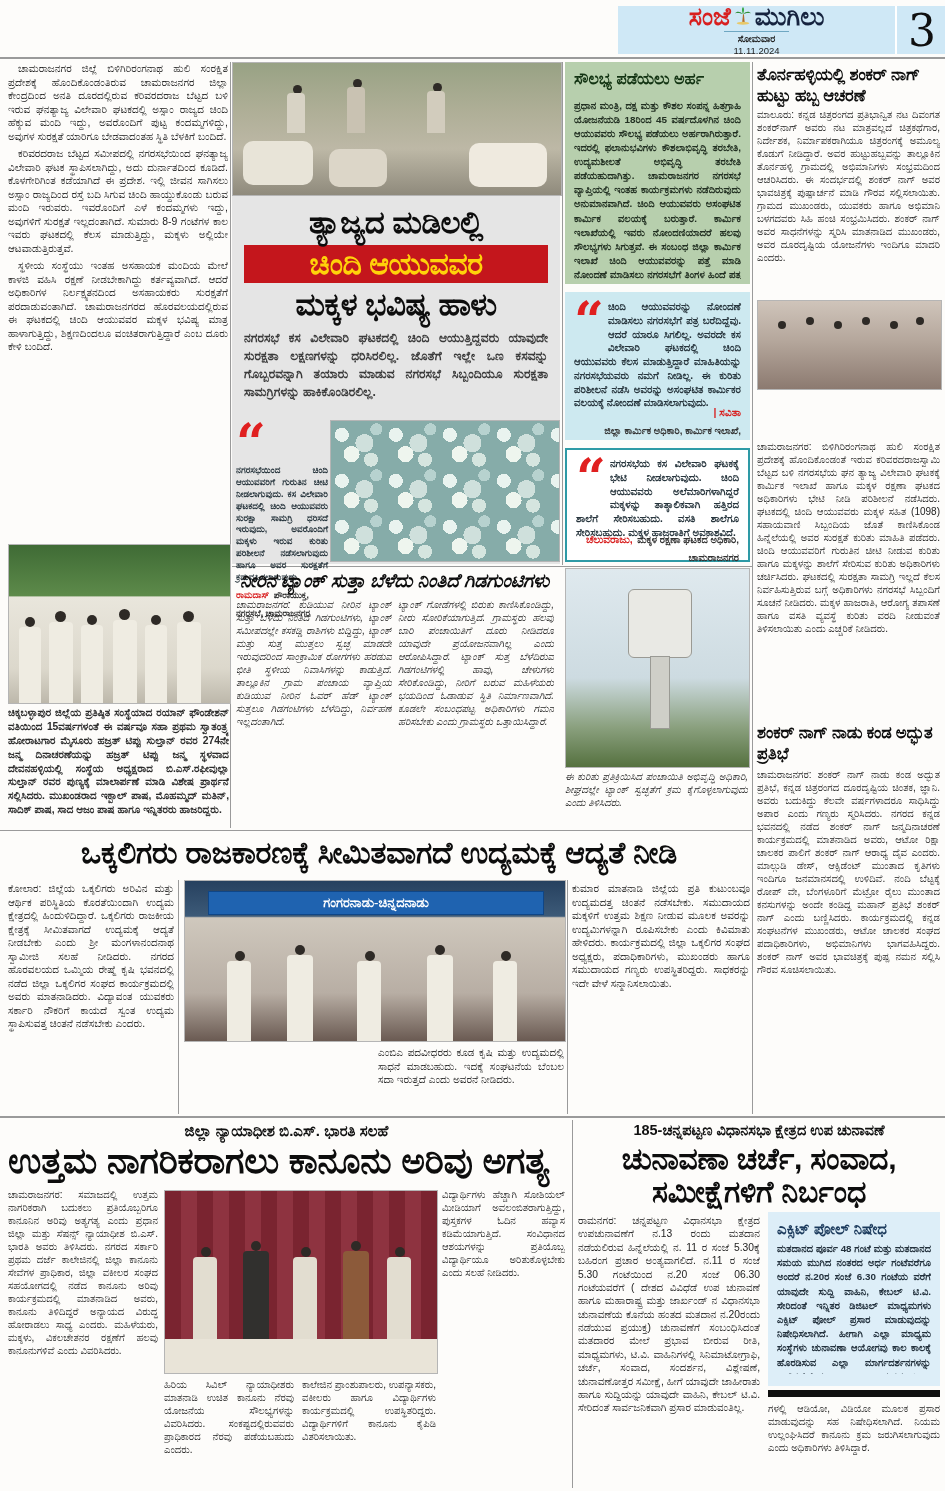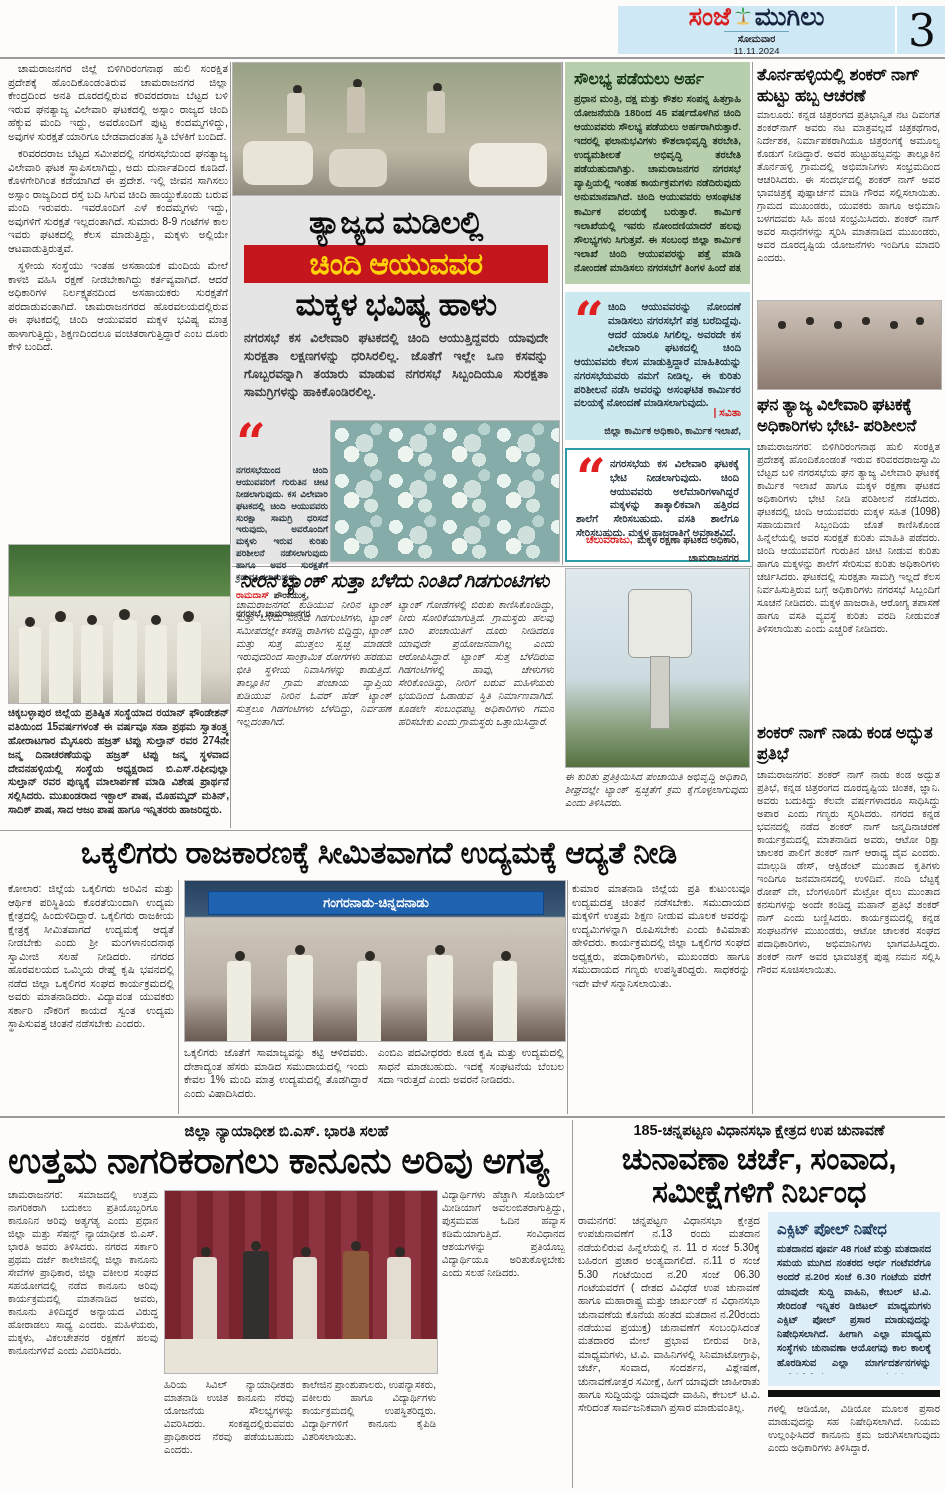--- a/index.html
+++ b/index.html
@@ -29,21 +29,21 @@
   .standfirst{font-size:12.3px;font-weight:bold;line-height:1.45;color:#3a3a3a;text-align:justify;padding:6px 12px 0 12px;}
   
   .qmark{color:#e02020;font-size:52px;line-height:0.8;font-family:"DejaVu Serif",serif;font-weight:bold;}
   .qtext{font-size:10.2px;font-weight:bold;line-height:1.35;color:#27353d;text-align:justify;}
   .qname{color:#d81f1f;font-weight:bold;font-size:10.5px;}
   .qrole{font-size:9.8px;color:#333;font-weight:bold;}
   .quote-cyan{background:#cde9f0;padding:8px 9px;}
   .quote-white{background:#ffffff;border:2px solid #2e9aa6;padding:7px 9px;}
   
   .green-box{background:#b7cfad;padding:8px 9px;}
-  .green-title{font-size:16px;font-weight:bold;color:#123312;margin-bottom:4px;}
+  .green-title{font-size:16px;font-weight:bold;color:#123312;margin-bottom:11px;}
   .green-body{font-size:9.9px;font-weight:bold;line-height:1.42;color:#223022;text-align:justify;}
   .exit-box{background:#ddeef8;padding:8px 9px;}
   .exit-title{font-size:15px;font-weight:bold;color:#1b3a5c;margin-bottom:4px;}
   .exit-body{font-size:9.8px;font-weight:bold;line-height:1.45;color:#23313d;text-align:justify;}
   
   .ph{overflow:hidden;border:1px solid #b5b5b5;}
   .ph-sorting{background:linear-gradient(180deg,#98a284 0%,#aeae96 35%,#bdb8a6 65%,#8f8a7c 100%);}
   .ph-pile{background-color:#86aca9;background-image:
      radial-gradient(circle at 20% 30%,#e9f3ef 0 7px,rgba(0,0,0,0) 7px),
      radial-gradient(circle at 62% 48%,#cfe0dc 0 9px,rgba(0,0,0,0) 9px),
@@ -191,41 +191,39 @@
   <div class="abs headline h-right" style="left:757px;top:64px;width:183px;">ತೊರ್ನಹಳ್ಳಿಯಲ್ಲಿ ಶಂಕರ್ ನಾಗ್ ಹುಟ್ಟು ಹಬ್ಬ ಆಚರಣೆ</div>
   <div class="abs body-text" style="left:757px;top:108px;width:183px;height:188px;font-size:10px;">ಮಾಲೂರು: ಕನ್ನಡ ಚಿತ್ರರಂಗದ ಪ್ರತಿಭಾನ್ವಿತ ನಟ ದಿವಂಗತ ಶಂಕರ್‌ನಾಗ್ ಅವರು ನಟ ಮಾತ್ರವಲ್ಲದೆ ಚಿತ್ರಕಥೆಗಾರ, ನಿರ್ದೇಶಕ, ನಿರ್ಮಾಪಕರಾಗಿಯೂ ಚಿತ್ರರಂಗಕ್ಕೆ ಅಮೂಲ್ಯ ಕೊಡುಗೆ ನೀಡಿದ್ದಾರೆ. ಅವರ ಹುಟ್ಟುಹಬ್ಬವನ್ನು ತಾಲ್ಲೂಕಿನ ತೊರ್ನಹಳ್ಳಿ ಗ್ರಾಮದಲ್ಲಿ ಅಭಿಮಾನಿಗಳು ಸಂಭ್ರಮದಿಂದ ಆಚರಿಸಿದರು. ಈ ಸಂದರ್ಭದಲ್ಲಿ ಶಂಕರ್ ನಾಗ್ ಅವರ ಭಾವಚಿತ್ರಕ್ಕೆ ಪುಷ್ಪಾರ್ಚನೆ ಮಾಡಿ ಗೌರವ ಸಲ್ಲಿಸಲಾಯಿತು. ಗ್ರಾಮದ ಮುಖಂಡರು, ಯುವಕರು ಹಾಗೂ ಅಭಿಮಾನಿ ಬಳಗದವರು ಸಿಹಿ ಹಂಚಿ ಸಂಭ್ರಮಿಸಿದರು. ಶಂಕರ್ ನಾಗ್ ಅವರ ಸಾಧನೆಗಳನ್ನು ಸ್ಮರಿಸಿ ಮಾತನಾಡಿದ ಮುಖಂಡರು, ಅವರ ದೂರದೃಷ್ಟಿಯ ಯೋಜನೆಗಳು ಇಂದಿಗೂ ಮಾದರಿ ಎಂದರು.</div>
   <div class="abs ph ph-group" style="left:757px;top:300px;width:183px;height:88px;">
     <div class="head-dot" style="left:20px;top:20px;width:8px;height:8px;"></div>
     <div class="head-dot" style="left:48px;top:16px;width:8px;height:8px;"></div>
     <div class="head-dot" style="left:76px;top:20px;width:8px;height:8px;"></div>
     <div class="head-dot" style="left:104px;top:16px;width:8px;height:8px;"></div>
     <div class="head-dot" style="left:132px;top:20px;width:8px;height:8px;"></div>
     <div class="head-dot" style="left:158px;top:16px;width:8px;height:8px;"></div>
   </div>
-  <div class="abs headline h-right" style="left:757px;top:394px;width:183px;">ಘನ ತ್ಯಾಜ್ಯ ವಿಲೇವಾರಿ ಘಟಕಕ್ಕೆ ಅಧಿಕಾರಿಗಳು ಭೇಟಿ- ಪರಿಶೀಲನೆ</div>
   <div class="abs body-text" style="left:757px;top:440px;width:183px;height:276px;font-size:10px;">ಚಾಮರಾಜನಗರ: ಬಿಳಿಗಿರಿರಂಗನಾಥ ಹುಲಿ ಸಂರಕ್ಷಿತ ಪ್ರದೇಶಕ್ಕೆ ಹೊಂದಿಕೊಂಡಂತೆ ಇರುವ ಕರಿವರದರಾಜಸ್ವಾಮಿ ಬೆಟ್ಟದ ಬಳಿ ನಗರಸಭೆಯ ಘನ ತ್ಯಾಜ್ಯ ವಿಲೇವಾರಿ ಘಟಕಕ್ಕೆ ಕಾರ್ಮಿಕ ಇಲಾಖೆ ಹಾಗೂ ಮಕ್ಕಳ ರಕ್ಷಣಾ ಘಟಕದ ಅಧಿಕಾರಿಗಳು ಭೇಟಿ ನೀಡಿ ಪರಿಶೀಲನೆ ನಡೆಸಿದರು. ಘಟಕದಲ್ಲಿ ಚಿಂದಿ ಆಯುವವರು ಮಕ್ಕಳ ಸಹಿತ (1098) ಸಹಾಯವಾಣಿ ಸಿಬ್ಬಂದಿಯ ಜೊತೆ ಕಾಣಿಸಿಕೊಂಡ ಹಿನ್ನೆಲೆಯಲ್ಲಿ ಅವರ ಸುರಕ್ಷತೆ ಕುರಿತು ಮಾಹಿತಿ ಪಡೆದರು. ಚಿಂದಿ ಆಯುವವರಿಗೆ ಗುರುತಿನ ಚೀಟಿ ನೀಡುವ ಕುರಿತು ಹಾಗೂ ಮಕ್ಕಳನ್ನು ಶಾಲೆಗೆ ಸೇರಿಸುವ ಕುರಿತು ಅಧಿಕಾರಿಗಳು ಚರ್ಚಿಸಿದರು. ಘಟಕದಲ್ಲಿ ಸುರಕ್ಷತಾ ಸಾಮಗ್ರಿ ಇಲ್ಲದೆ ಕೆಲಸ ನಿರ್ವಹಿಸುತ್ತಿರುವ ಬಗ್ಗೆ ಅಧಿಕಾರಿಗಳು ನಗರಸಭೆ ಸಿಬ್ಬಂದಿಗೆ ಸೂಚನೆ ನೀಡಿದರು. ಮಕ್ಕಳ ಹಾಜರಾತಿ, ಆರೋಗ್ಯ ತಪಾಸಣೆ ಹಾಗೂ ವಸತಿ ವ್ಯವಸ್ಥೆ ಕುರಿತು ವರದಿ ನೀಡುವಂತೆ ತಿಳಿಸಲಾಯಿತು ಎಂದು ಎಚ್ಚರಿಕೆ ನೀಡಿದರು.</div>
   <div class="abs headline h-right" style="left:757px;top:722px;width:183px;">ಶಂಕರ್ ನಾಗ್ ನಾಡು ಕಂಡ ಅದ್ಭುತ ಪ್ರತಿಭೆ</div>
   <div class="abs body-text" style="left:757px;top:768px;width:183px;height:344px;font-size:10px;">ಚಾಮರಾಜನಗರ: ಶಂಕರ್ ನಾಗ್ ನಾಡು ಕಂಡ ಅದ್ಭುತ ಪ್ರತಿಭೆ, ಕನ್ನಡ ಚಿತ್ರರಂಗದ ದೂರದೃಷ್ಟಿಯ ಚಿಂತಕ, ಜ್ಞಾನಿ. ಅವರು ಬದುಕಿದ್ದು ಕೆಲವೇ ವರ್ಷಗಳಾದರೂ ಸಾಧಿಸಿದ್ದು ಅಪಾರ ಎಂದು ಗಣ್ಯರು ಸ್ಮರಿಸಿದರು. ನಗರದ ಕನ್ನಡ ಭವನದಲ್ಲಿ ನಡೆದ ಶಂಕರ್ ನಾಗ್ ಜನ್ಮದಿನಾಚರಣೆ ಕಾರ್ಯಕ್ರಮದಲ್ಲಿ ಮಾತನಾಡಿದ ಅವರು, ಆಟೋ ರಿಕ್ಷಾ ಚಾಲಕರ ಪಾಲಿಗೆ ಶಂಕರ್ ನಾಗ್ ಆರಾಧ್ಯ ದೈವ ಎಂದರು. ಮಾಲ್ಗುಡಿ ಡೇಸ್, ಆಕ್ಸಿಡೆಂಟ್ ಮುಂತಾದ ಕೃತಿಗಳು ಇಂದಿಗೂ ಜನಮಾನಸದಲ್ಲಿ ಉಳಿದಿವೆ. ನಂದಿ ಬೆಟ್ಟಕ್ಕೆ ರೋಪ್ ವೇ, ಬೆಂಗಳೂರಿಗೆ ಮೆಟ್ರೋ ರೈಲು ಮುಂತಾದ ಕನಸುಗಳನ್ನು ಅಂದೇ ಕಂಡಿದ್ದ ಮಹಾನ್ ಪ್ರತಿಭೆ ಶಂಕರ್ ನಾಗ್ ಎಂದು ಬಣ್ಣಿಸಿದರು. ಕಾರ್ಯಕ್ರಮದಲ್ಲಿ ಕನ್ನಡ ಸಂಘಟನೆಗಳ ಮುಖಂಡರು, ಆಟೋ ಚಾಲಕರ ಸಂಘದ ಪದಾಧಿಕಾರಿಗಳು, ಅಭಿಮಾನಿಗಳು ಭಾಗವಹಿಸಿದ್ದರು. ಶಂಕರ್ ನಾಗ್ ಅವರ ಭಾವಚಿತ್ರಕ್ಕೆ ಪುಷ್ಪ ನಮನ ಸಲ್ಲಿಸಿ ಗೌರವ ಸೂಚಿಸಲಾಯಿತು.</div>
 
   <div class="abs headline" style="left:8px;top:836px;width:742px;font-size:30px;text-align:center;line-height:1.15;">ಒಕ್ಕಲಿಗರು ರಾಜಕಾರಣಕ್ಕೆ ಸೀಮಿತವಾಗದೆ ಉದ್ಯಮಕ್ಕೆ ಆದ್ಯತೆ ನೀಡಿ</div>
   <div class="abs body-text" style="left:8px;top:882px;width:166px;height:230px;">ಕೋಲಾರ: ಜಿಲ್ಲೆಯ ಒಕ್ಕಲಿಗರು ಅರಿವಿನ ಮತ್ತು ಆರ್ಥಿಕ ಪರಿಸ್ಥಿತಿಯ ಕೊರತೆಯಿಂದಾಗಿ ಉದ್ಯಮ ಕ್ಷೇತ್ರದಲ್ಲಿ ಹಿಂದುಳಿದಿದ್ದಾರೆ. ಒಕ್ಕಲಿಗರು ರಾಜಕೀಯ ಕ್ಷೇತ್ರಕ್ಕೆ ಸೀಮಿತವಾಗದೆ ಉದ್ಯಮಕ್ಕೆ ಆದ್ಯತೆ ನೀಡಬೇಕು ಎಂದು ಶ್ರೀ ಮಂಗಳಾನಂದನಾಥ ಸ್ವಾಮೀಜಿ ಸಲಹೆ ನೀಡಿದರು. ನಗರದ ಹೊರವಲಯದ ಒಮ್ಮಿಯ ರೇಷ್ಮೆ ಕೃಷಿ ಭವನದಲ್ಲಿ ನಡೆದ ಜಿಲ್ಲಾ ಒಕ್ಕಲಿಗರ ಸಂಘದ ಕಾರ್ಯಕ್ರಮದಲ್ಲಿ ಅವರು ಮಾತನಾಡಿದರು. ವಿದ್ಯಾವಂತ ಯುವಕರು ಸರ್ಕಾರಿ ನೌಕರಿಗೆ ಕಾಯದೆ ಸ್ವಂತ ಉದ್ಯಮ ಸ್ಥಾಪಿಸುವತ್ತ ಚಿಂತನೆ ನಡೆಸಬೇಕು ಎಂದರು.</div>
   <div class="abs ph ph-stage" style="left:184px;top:880px;width:380px;height:160px;">
     <div class="banner">ಗಂಗರನಾಡು-ಚಿನ್ನದನಾಡು</div>
     <div class="head-dot" style="left:50px;top:70px;width:10px;height:10px;"></div>
     <div class="head-dot" style="left:110px;top:64px;width:10px;height:10px;"></div>
     <div class="head-dot" style="left:180px;top:70px;width:10px;height:10px;"></div>
     <div class="head-dot" style="left:250px;top:64px;width:10px;height:10px;"></div>
     <div class="head-dot" style="left:316px;top:70px;width:10px;height:10px;"></div>
     <div class="fig-white" style="left:42px;top:80px;width:24px;height:80px;"></div>
     <div class="fig-white" style="left:102px;top:74px;width:26px;height:86px;"></div>
     <div class="fig-white" style="left:172px;top:80px;width:24px;height:80px;"></div>
     <div class="fig-white" style="left:242px;top:74px;width:26px;height:86px;"></div>
     <div class="fig-white" style="left:308px;top:80px;width:24px;height:80px;"></div>
   </div>
-  <div class="abs body-text" style="left:184px;top:1046px;width:184px;height:66px;">ಒಕ್ಕಲಿಗರು ಜೊತೆಗೆ ಸಾಮಾಜ್ಯವನ್ನು ಕಟ್ಟಿ ಆಳಿದವರು. ದೇಶಾದ್ಯಂತ ಹೆಸರು ಮಾಡಿದ ಸಮುದಾಯದಲ್ಲಿ ಇಂದು ಕೇವಲ 1% ಮಂದಿ ಮಾತ್ರ ಉದ್ಯಮದಲ್ಲಿ ತೊಡಗಿದ್ದಾರೆ ಎಂದು ವಿಷಾದಿಸಿದರು.</div>
   <div class="abs body-text" style="left:378px;top:1046px;width:186px;height:66px;">ಎಂಬಿಎ ಪದವೀಧರರು ಕೂಡ ಕೃಷಿ ಮತ್ತು ಉದ್ಯಮದಲ್ಲಿ ಸಾಧನೆ ಮಾಡಬಹುದು. ಇದಕ್ಕೆ ಸಂಘಟನೆಯ ಬೆಂಬಲ ಸದಾ ಇರುತ್ತದೆ ಎಂದು ಅವರನೆ ನೀಡಿದರು.</div>
   <div class="abs body-text" style="left:572px;top:882px;width:178px;height:230px;">ಕುಮಾರ ಮಾತನಾಡಿ ಜಿಲ್ಲೆಯ ಪ್ರತಿ ಕುಟುಂಬವೂ ಉದ್ಯಮದತ್ತ ಚಿಂತನೆ ನಡೆಸಬೇಕು. ಸಮುದಾಯದ ಮಕ್ಕಳಿಗೆ ಉತ್ತಮ ಶಿಕ್ಷಣ ನೀಡುವ ಮೂಲಕ ಅವರನ್ನು ಉದ್ಯಮಿಗಳನ್ನಾಗಿ ರೂಪಿಸಬೇಕು ಎಂದು ಕಿವಿಮಾತು ಹೇಳಿದರು. ಕಾರ್ಯಕ್ರಮದಲ್ಲಿ ಜಿಲ್ಲಾ ಒಕ್ಕಲಿಗರ ಸಂಘದ ಅಧ್ಯಕ್ಷರು, ಪದಾಧಿಕಾರಿಗಳು, ಮುಖಂಡರು ಹಾಗೂ ಸಮುದಾಯದ ಗಣ್ಯರು ಉಪಸ್ಥಿತರಿದ್ದರು. ಸಾಧಕರನ್ನು ಇದೇ ವೇಳೆ ಸನ್ಮಾನಿಸಲಾಯಿತು.</div>
 
   <div class="abs kicker" style="left:8px;top:1122px;width:557px;font-size:15px;">ಜಿಲ್ಲಾ ನ್ಯಾಯಾಧೀಶ ಬಿ.ಎಸ್. ಭಾರತಿ ಸಲಹೆ</div>
   <div class="abs headline" style="left:8px;top:1140px;width:557px;font-size:36px;line-height:1.15;">ಉತ್ತಮ ನಾಗರಿಕರಾಗಲು ಕಾನೂನು ಅರಿವು ಅಗತ್ಯ</div>
   <div class="abs body-text" style="left:8px;top:1188px;width:150px;height:296px;font-size:10px;">ಚಾಮರಾಜನಗರ: ಸಮಾಜದಲ್ಲಿ ಉತ್ತಮ ನಾಗರಿಕರಾಗಿ ಬದುಕಲು ಪ್ರತಿಯೊಬ್ಬರಿಗೂ ಕಾನೂನಿನ ಅರಿವು ಅತ್ಯಗತ್ಯ ಎಂದು ಪ್ರಧಾನ ಜಿಲ್ಲಾ ಮತ್ತು ಸೆಷನ್ಸ್ ನ್ಯಾಯಾಧೀಶ ಬಿ.ಎಸ್. ಭಾರತಿ ಅವರು ತಿಳಿಸಿದರು. ನಗರದ ಸರ್ಕಾರಿ ಪ್ರಥಮ ದರ್ಜೆ ಕಾಲೇಜಿನಲ್ಲಿ ಜಿಲ್ಲಾ ಕಾನೂನು ಸೇವೆಗಳ ಪ್ರಾಧಿಕಾರ, ಜಿಲ್ಲಾ ವಕೀಲರ ಸಂಘದ ಸಹಯೋಗದಲ್ಲಿ ನಡೆದ ಕಾನೂನು ಅರಿವು ಕಾರ್ಯಕ್ರಮದಲ್ಲಿ ಮಾತನಾಡಿದ ಅವರು, ಕಾನೂನು ತಿಳಿದಿದ್ದರೆ ಅನ್ಯಾಯದ ವಿರುದ್ಧ ಹೋರಾಡಲು ಸಾಧ್ಯ ಎಂದರು. ಮಹಿಳೆಯರು, ಮಕ್ಕಳು, ವಿಕಲಚೇತನರ ರಕ್ಷಣೆಗೆ ಹಲವು ಕಾನೂನುಗಳಿವೆ ಎಂದು ವಿವರಿಸಿದರು.</div>
   <div class="abs ph ph-court" style="left:164px;top:1190px;width:272px;height:182px;">
     <div style="position:absolute;left:0;bottom:0;width:100%;height:34px;background:#e9e4d8;"></div>
     <div class="head-dot" style="left:36px;top:56px;width:10px;height:10px;"></div>
     <div class="head-dot" style="left:86px;top:50px;width:10px;height:10px;"></div>
@@ -233,21 +231,21 @@
     <div class="head-dot" style="left:186px;top:50px;width:10px;height:10px;"></div>
     <div class="head-dot" style="left:230px;top:56px;width:10px;height:10px;"></div>
     <div class="fig-white" style="left:28px;top:66px;width:24px;height:82px;background:#e2ddd0;"></div>
     <div class="fig-white" style="left:78px;top:60px;width:26px;height:88px;background:#31302e;"></div>
     <div class="fig-white" style="left:128px;top:66px;width:24px;height:82px;background:#e2ddd0;"></div>
     <div class="fig-white" style="left:178px;top:60px;width:26px;height:88px;background:#8c5a3a;"></div>
     <div class="fig-white" style="left:222px;top:66px;width:24px;height:82px;background:#e2ddd0;"></div>
   </div>
   <div class="abs body-text" style="left:164px;top:1378px;width:130px;height:106px;font-size:10px;">ಹಿರಿಯ ಸಿವಿಲ್ ನ್ಯಾಯಾಧೀಶರು ಮಾತನಾಡಿ ಉಚಿತ ಕಾನೂನು ನೆರವು ಯೋಜನೆಯ ಸೌಲಭ್ಯಗಳನ್ನು ವಿವರಿಸಿದರು. ಸಂಕಷ್ಟದಲ್ಲಿರುವವರು ಪ್ರಾಧಿಕಾರದ ನೆರವು ಪಡೆಯಬಹುದು ಎಂದರು.</div>
   <div class="abs body-text" style="left:302px;top:1378px;width:134px;height:106px;font-size:10px;">ಕಾಲೇಜಿನ ಪ್ರಾಂಶುಪಾಲರು, ಉಪನ್ಯಾಸಕರು, ವಕೀಲರು ಹಾಗೂ ವಿದ್ಯಾರ್ಥಿಗಳು ಕಾರ್ಯಕ್ರಮದಲ್ಲಿ ಉಪಸ್ಥಿತರಿದ್ದರು. ವಿದ್ಯಾರ್ಥಿಗಳಿಗೆ ಕಾನೂನು ಕೈಪಿಡಿ ವಿತರಿಸಲಾಯಿತು.</div>
-  <div class="abs body-text" style="left:442px;top:1188px;width:123px;height:296px;font-size:10px;">ವಿದ್ಯಾರ್ಥಿಗಳು ಹೆಚ್ಚಾಗಿ ಸೋಶಿಯಲ್ ಮೀಡಿಯಾಗೆ ಅವಲಂಬಿತರಾಗುತ್ತಿದ್ದು, ಪುಸ್ರಮವಹ ಓದಿನ ಹವ್ಯಾಸ ಕಡಿಮೆಯಾಗುತ್ತಿದೆ. ಸಂವಿಧಾನದ ಆಶಯಗಳನ್ನು ಪ್ರತಿಯೊಬ್ಬ ವಿದ್ಯಾರ್ಥಿಯೂ ಅರಿತುಕೊಳ್ಳಬೇಕು ಎಂದು ಸಲಹೆ ನೀಡಿದರು.</div>
+  <div class="abs body-text" style="left:442px;top:1188px;width:123px;height:296px;font-size:10px;">ವಿದ್ಯಾರ್ಥಿಗಳು ಹೆಚ್ಚಾಗಿ ಸೋಶಿಯಲ್ ಮೀಡಿಯಾಗೆ ಅವಲಂಬಿತರಾಗುತ್ತಿದ್ದು, ಪುಸ್ತಕಗಳ ಓದಿನ ಹವ್ಯಾಸ ಕಡಿಮೆಯಾಗುತ್ತಿದೆ. ಸಂವಿಧಾನದ ಆಶಯಗಳನ್ನು ಪ್ರತಿಯೊಬ್ಬ ವಿದ್ಯಾರ್ಥಿಯೂ ಅರಿತುಕೊಳ್ಳಬೇಕು ಎಂದು ಸಲಹೆ ನೀಡಿದರು.</div>
 
   <div class="abs kicker" style="left:578px;top:1122px;width:362px;font-size:14.5px;">185-ಚನ್ನಪಟ್ಟಣ ವಿಧಾನಸಭಾ ಕ್ಷೇತ್ರದ ಉಪ ಚುನಾವಣೆ</div>
   <div class="abs headline" style="left:578px;top:1142px;width:362px;font-size:30px;text-align:center;line-height:1.1;">
     <span>ಚುನಾವಣಾ ಚರ್ಚೆ, ಸಂವಾದ,</span><br>
     <span>ಸಮೀಕ್ಷೆಗಳಿಗೆ ನಿರ್ಬಂಧ</span>
   </div>
   <div class="abs body-text" style="left:578px;top:1214px;width:182px;height:272px;font-size:10.3px;">ರಾಮನಗರ: ಚನ್ನಪಟ್ಟಣ ವಿಧಾನಸಭಾ ಕ್ಷೇತ್ರದ ಉಪಚುನಾವಣೆಗೆ ನ.13 ರಂದು ಮತದಾನ ನಡೆಯಲಿರುವ ಹಿನ್ನೆಲೆಯಲ್ಲಿ ನ. 11 ರ ಸಂಜೆ 5.30ಕ್ಕೆ ಬಹಿರಂಗ ಪ್ರಚಾರ ಅಂತ್ಯವಾಗಲಿದೆ. ನ.11 ರ ಸಂಜೆ 5.30 ಗಂಟೆಯಿಂದ ನ.20 ಸಂಜೆ 06.30 ಗಂಟೆಯವರೆಗೆ ( ದೇಶದ ವಿವಿಧೆಡೆ ಉಪ ಚುನಾವಣೆ ಹಾಗೂ ಮಹಾರಾಷ್ಟ್ರ ಮತ್ತು ಜಾರ್ಖಂಡ್ ನ ವಿಧಾನಸಭಾ ಚುನಾವಣೆಯ ಕೊನೆಯ ಹಂತದ ಮತದಾನ ನ.20ರಂದು ನಡೆಯುವ ಪ್ರಯುಕ್ತ) ಚುನಾವಣೆಗೆ ಸಂಬಂಧಿಸಿದಂತೆ ಮತದಾರರ ಮೇಲೆ ಪ್ರಭಾವ ಬೀರುವ ರೀತಿ, ಮಾಧ್ಯಮಗಳು, ಟಿ.ವಿ. ವಾಹಿನಿಗಳಲ್ಲಿ ಸಿನಿಮಾಟೋಗ್ರಾಫಿ, ಚರ್ಚೆ, ಸಂವಾದ, ಸಂದರ್ಶನ, ವಿಶ್ಲೇಷಣೆ, ಚುನಾವಣೋತ್ತರ ಸಮೀಕ್ಷೆ, ಹೀಗೆ ಯಾವುದೇ ಜಾಹೀರಾತು ಹಾಗೂ ಸುದ್ದಿಯನ್ನು ಯಾವುದೇ ವಾಹಿನಿ, ಕೇಬಲ್ ಟಿ.ವಿ. ಸೇರಿದಂತೆ ಸಾರ್ವಜನಿಕವಾಗಿ ಪ್ರಸಾರ ಮಾಡುವಂತಿಲ್ಲ.</div>
   <div class="abs exit-box" style="left:768px;top:1212px;width:172px;height:174px;box-sizing:border-box;">
     <div class="exit-title">ಎಕ್ಸಿಟ್ ಪೋಲ್ ನಿಷೇಧ</div>
     <div class="exit-body" style="height:132px;overflow:hidden;">ಮತದಾನದ ಪೂರ್ವ 48 ಗಂಟೆ ಮತ್ತು ಮತದಾನದ ಸಮಯ ಮುಗಿದ ನಂತರದ ಅರ್ಧ ಗಂಟೆವರೆಗೂ ಅಂದರೆ ನ.20ರ ಸಂಜೆ 6.30 ಗಂಟೆಯ ವರೆಗೆ ಯಾವುದೇ ಸುದ್ದಿ ವಾಹಿನಿ, ಕೇಬಲ್ ಟಿ.ವಿ. ಸೇರಿದಂತೆ ಇನ್ನಿತರ ಡಿಜಿಟಲ್ ಮಾಧ್ಯಮಗಳು ಎಕ್ಸಿಟ್ ಪೋಲ್ ಪ್ರಸಾರ ಮಾಡುವುದನ್ನು ನಿಷೇಧಿಸಲಾಗಿದೆ. ಹೀಗಾಗಿ ಎಲ್ಲಾ ಮಾಧ್ಯಮ ಸಂಸ್ಥೆಗಳು ಚುನಾವಣಾ ಆಯೋಗವು ಕಾಲ ಕಾಲಕ್ಕೆ ಹೊರಡಿಸುವ ಎಲ್ಲಾ ಮಾರ್ಗದರ್ಶನಗಳನ್ನು ಪಾಲಿಸಬೇಕೆಂದು ಜಿಲ್ಲಾಧಿಕಾರಿ ಯಶವಂತ್ ವಿ ಗುರುಕರ್ ಅವರು ತಿಳಿಸಿದ್ದಾರೆ.</div>

